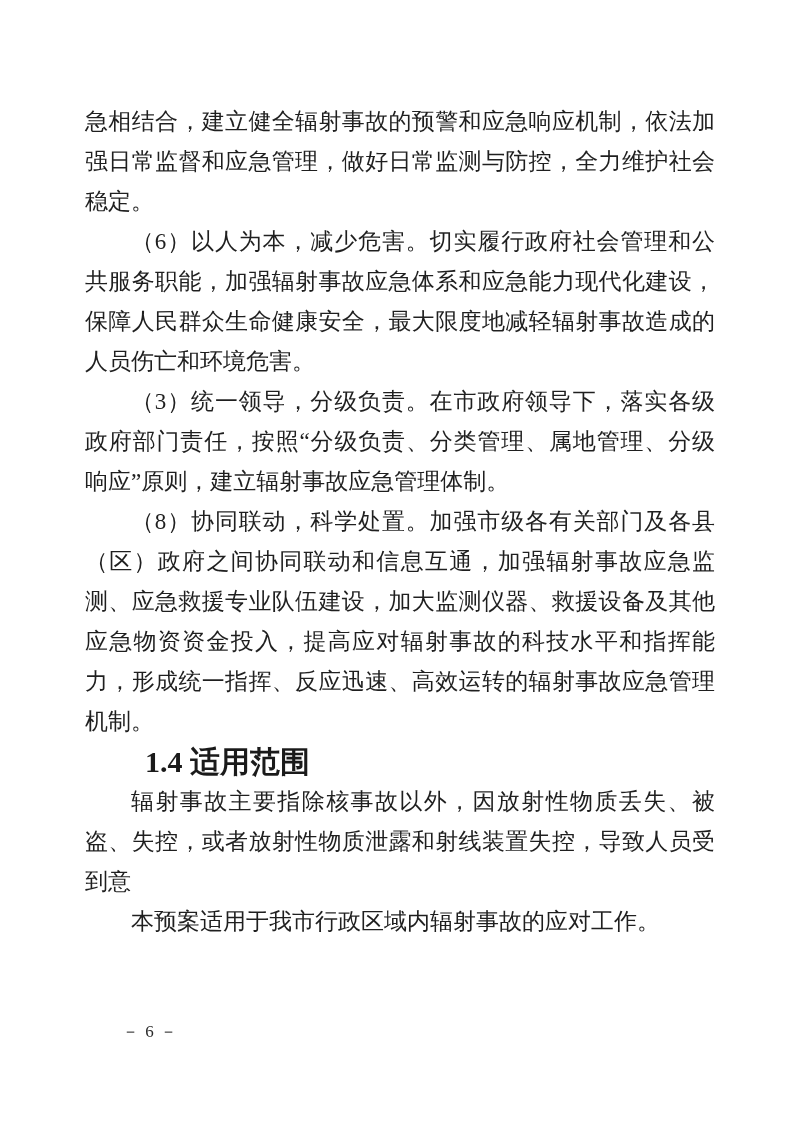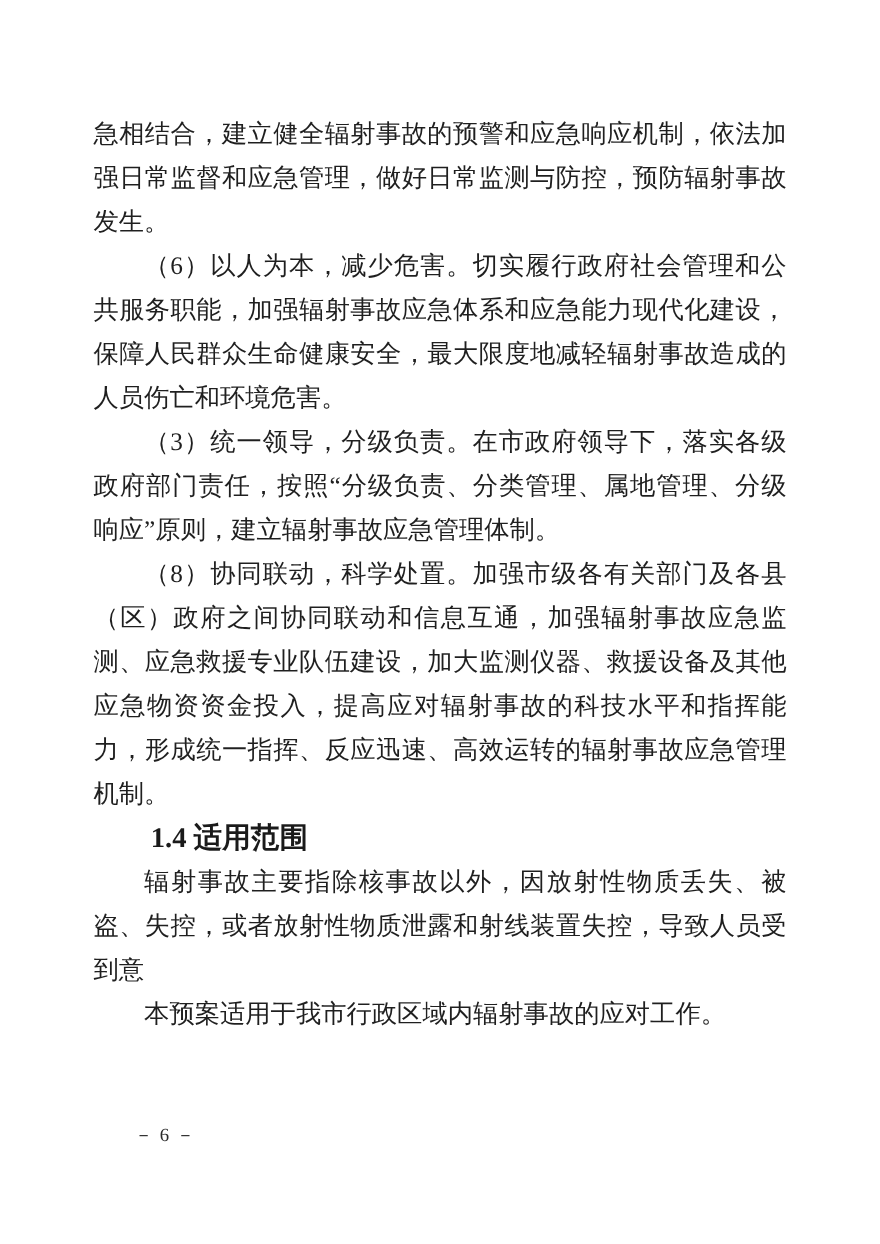--- a/index.html
+++ b/index.html
@@ -28,40 +28,40 @@
   .para {
     margin: 0;
     text-indent: 2em;
   }
   .para.no-indent {
     text-indent: 0;
   }
   .section-heading {
     margin: 0;
     text-indent: 2em;
-    font-size: 26px;
+    font-size: 30px;
     line-height: 40px;
     font-weight: bold;
     color: #1a1a1a;
   }
   .page-footer {
     position: absolute;
     left: 122px;
     top: 1020px;
     font-size: 17px;
     line-height: 24px;
     color: #2b2b2b;
     letter-spacing: 1px;
   }
 </style>
 </head>
 <body>
 
 <div class="doc-body">
-  <p class="para no-indent">急相结合，建立健全辐射事故的预警和应急响应机制，依法加强日常监督和应急管理，做好日常监测与防控，预防辐射事故发生。</p>
+  <p class="para no-indent">急相结合，建立健全辐射事故的预警和应急响应机制，依法加强日常监督和应急管理，做好日常监测与防控，全力维护社会稳定。</p>
   <p class="para">（6）以人为本，减少危害。切实履行政府社会管理和公共服务职能，加强辐射事故应急体系和应急能力现代化建设，保障人民群众生命健康安全，最大限度地减轻辐射事故造成的人员伤亡和环境危害。</p>
   <p class="para">（3）统一领导，分级负责。在市政府领导下，落实各级政府部门责任，按照“分级负责、分类管理、属地管理、分级响应”原则，建立辐射事故应急管理体制。</p>
   <p class="para">（8）协同联动，科学处置。加强市级各有关部门及各县（区）政府之间协同联动和信息互通，加强辐射事故应急监测、应急救援专业队伍建设，加大监测仪器、救援设备及其他应急物资资金投入，提高应对辐射事故的科技水平和指挥能力，形成统一指挥、反应迅速、高效运转的辐射事故应急管理机制。</p>
   <h2 class="section-heading">1.4 适用范围</h2>
   <p class="para">辐射事故主要指除核事故以外，因放射性物质丢失、被盗、失控，或者放射性物质泄露和射线装置失控，导致人员受到意</p>
   <p class="para">本预案适用于我市行政区域内辐射事故的应对工作。</p>
 </div>
 
 <div class="page-footer">－ 6 －</div>
 

